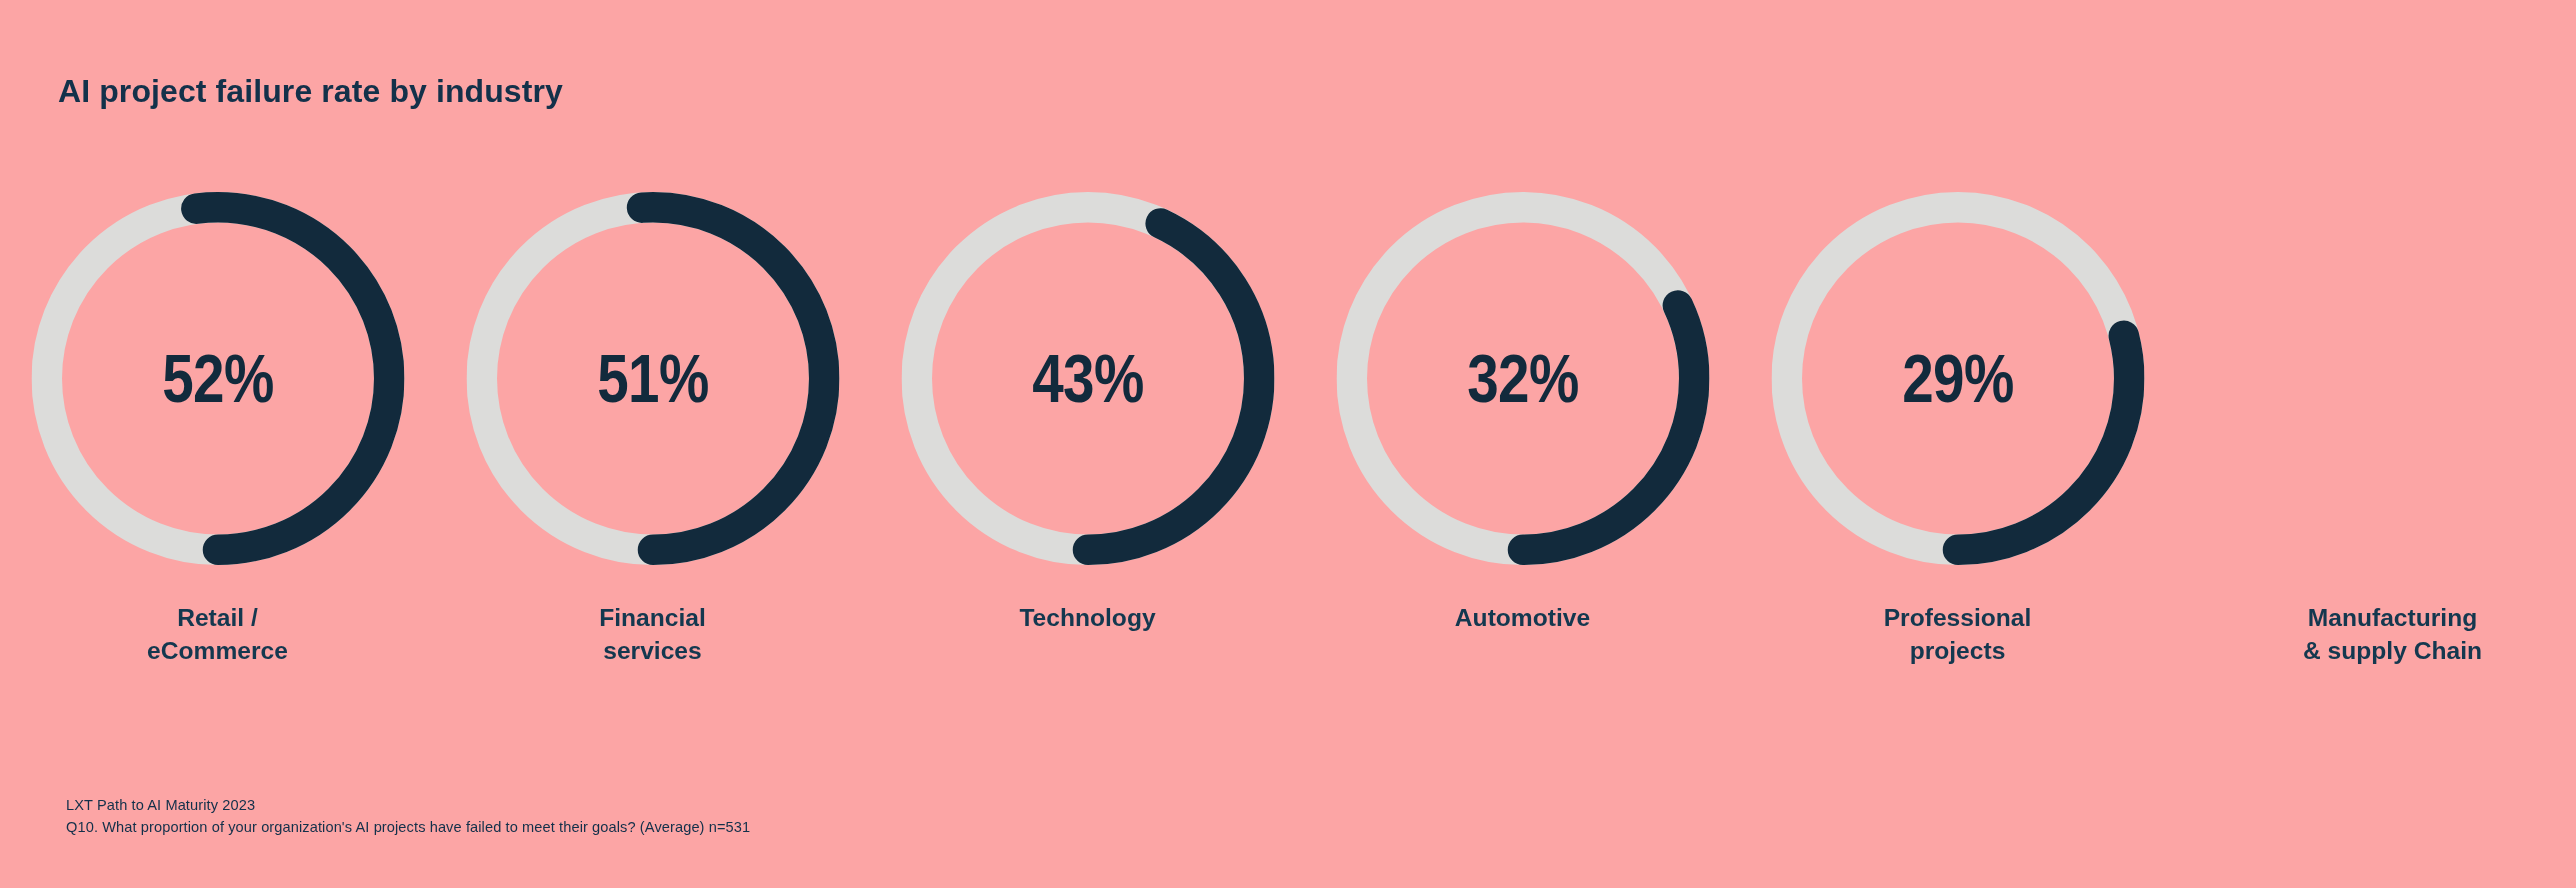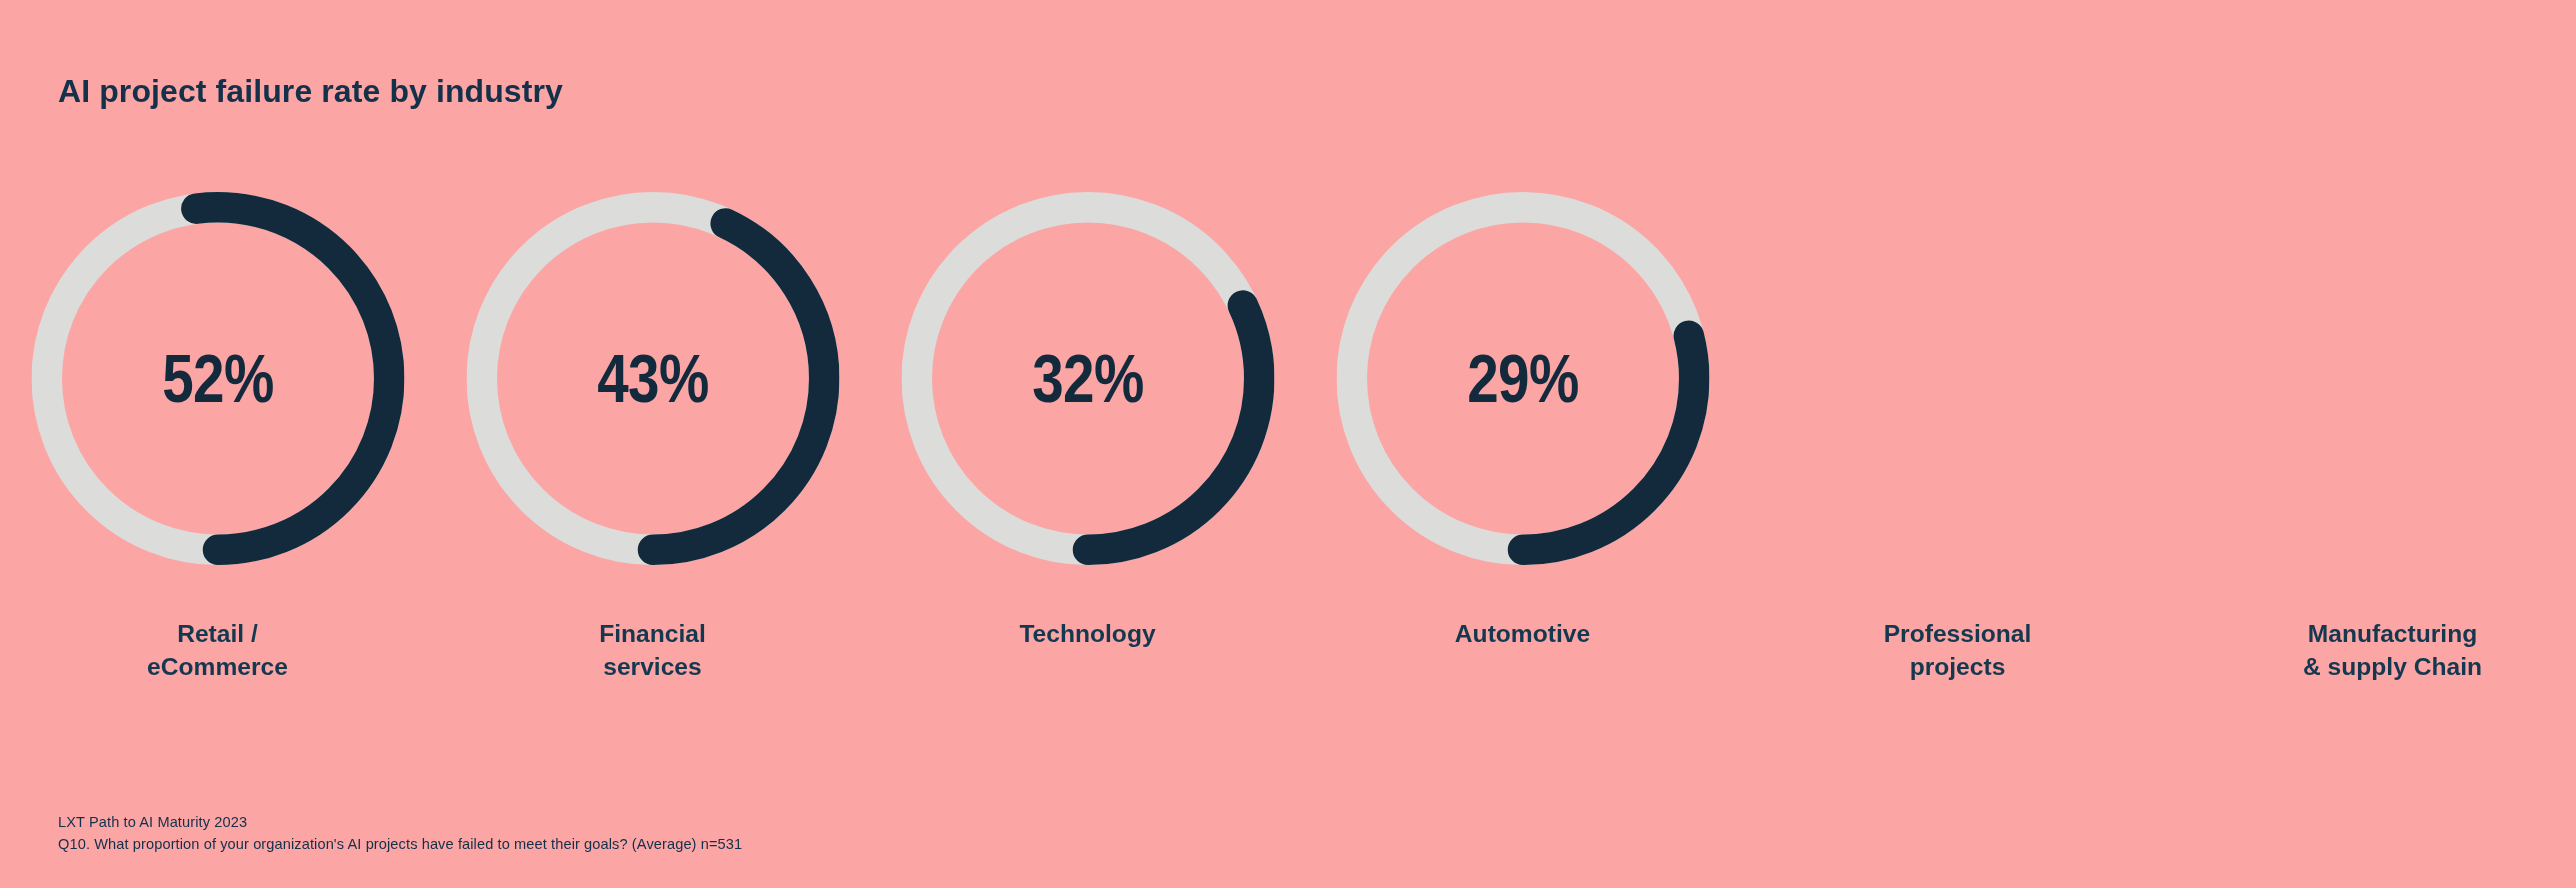--- a/index.html
+++ b/index.html
@@ -89,41 +89,39 @@
 
   
   .label-row {
     position: absolute;
     left: 0;
     top: 601px;
     width: 2576px;
     display: flex;
     flex-direction: row;
     align-items: flex-start;
-    margin-top: 16px;
   }
 
   .label-cell {
     width: 435px;
     flex: 0 0 435px;
     text-align: center;
     font-size: 24.6px;
     font-weight: 700;
     line-height: 1.36;
     color: #14384f;
     white-space: pre-line;
   }
 
   
   .footer {
     position: absolute;
-    left: 58px;
+    left: 66px;
     top: 795px;
     color: #12304a;
-    margin-top: 17px;
   }
   .footer-line {
     font-size: 14.6px;
     font-weight: 400;
     line-height: 1.48;
     letter-spacing: 0.1px;
     white-space: nowrap;
   }
 </style>
 </head>
@@ -138,20 +136,29 @@
     <div class="donut-cell">
       <div class="donut-wrap">
         <svg viewBox="0 0 562 562">
           <circle class="gauge-track" cx="281" cy="281" r="258" fill="none" stroke="#dcdcda" stroke-width="46"></circle>
           <circle class="gauge-arc" cx="281" cy="281" r="258" fill="none" stroke="#122a3c" stroke-width="46" stroke-linecap="round" transform="rotate(-90 281 281) scale(-1,1) translate(-562,0)" stroke-dasharray="842.9521408112133 1621.0618092523332"></circle>
         </svg>
         <div class="donut-value">52%</div>
       </div>
     </div>
 
+    <div class="donut-cell">
+      <div class="donut-wrap">
+        <svg viewBox="0 0 562 562">
+          <circle class="gauge-track" cx="281" cy="281" r="258" fill="none" stroke="#dcdcda" stroke-width="46"></circle>
+          <circle class="gauge-arc" cx="281" cy="281" r="258" fill="none" stroke="#122a3c" stroke-width="46" stroke-linecap="round" transform="rotate(-90 281 281) scale(-1,1) translate(-562,0)" stroke-dasharray="826.7415227186899 1621.0618092523332"></circle>
+        </svg>
+        <div class="donut-value">51%</div>
+      </div>
+    </div>
 
 
     <div class="donut-cell">
       <div class="donut-wrap">
         <svg viewBox="0 0 562 562">
           <circle class="gauge-track" cx="281" cy="281" r="258" fill="none" stroke="#dcdcda" stroke-width="46"></circle>
           <circle class="gauge-arc" cx="281" cy="281" r="258" fill="none" stroke="#122a3c" stroke-width="46" stroke-linecap="round" transform="rotate(-90 281 281) scale(-1,1) translate(-562,0)" stroke-dasharray="697.0565779785032 1621.0618092523332"></circle>
         </svg>
         <div class="donut-value">43%</div>
       </div>

